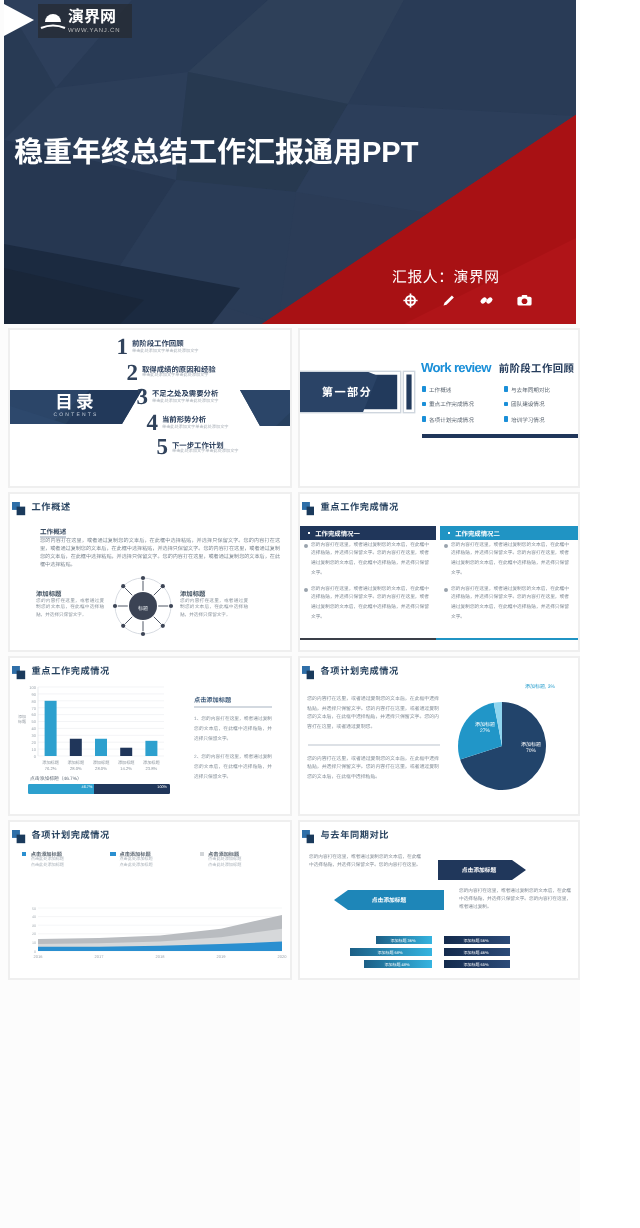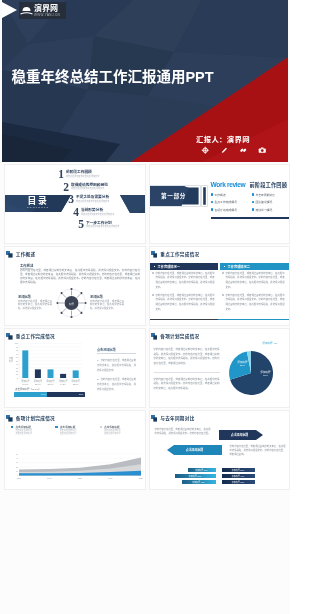--- a/index.html
+++ b/index.html
@@ -5,22 +5,22 @@
 * { box-sizing:border-box; margin:0; padding:0; }
 html,body { width:290px; height:614px; background:#fff; font-family:"Liberation Sans","Noto Sans CJK SC",sans-serif; -webkit-font-smoothing:antialiased; }
 .page { width:290px; height:614px; position:relative; background:#fcfcfc; overflow:hidden; }
 .wrap { position:absolute; left:2px; top:0px; width:286px; }
 
 .cover { position:relative; width:286px; height:162px; overflow:hidden; background:#22334d; }
 .cover svg.bg { position:absolute; inset:0; width:286px; height:162px; }
 .logo { position:absolute; left:17px; top:2px; height:17px; width:47px; background:rgba(38,42,48,.72); display:flex; align-items:center; gap:1px; padding-left:1px; }
 .playtri { position:absolute; left:0px; top:2px; width:0; height:0; border-left:15px solid #fff; border-top:8px solid transparent; border-bottom:8px solid transparent; }
 .cov-title { position:absolute; left:-3px; top:23px; width:235px; text-align:center; font-size:43px; font-weight:bold; color:#fff; letter-spacing:0px; line-height:1; }
-.cov-sub { position:absolute; left:5px; top:69px; width:211px; text-align:center; font-size:14.5px; font-weight:bold; color:#fff; letter-spacing:0px; line-height:17px; }
-.cov-author { position:absolute; left:194px; top:133px; font-size:7.4px; font-weight:bold; color:#fff; letter-spacing:.3px; }
+.cov-sub { position:absolute; left:5px; top:69px; width:211px; font-size:14.5px; font-weight:bold; color:#fff; letter-spacing:0px; line-height:17px; }
+.cov-author { position:absolute; left:194px; top:133px; font-size:7.4px; font-weight:normal; color:#fff; letter-spacing:.3px; }
 .cov-icons { position:absolute; left:199px; top:146px; display:flex; gap:10.5px; }
 .cov-icons svg { width:8.5px; height:8.5px; }
 
 .grid { position:absolute; left:2px; top:164px; width:286px; display:flex; flex-wrap:wrap; gap:2px 3px; }
 
 
 .slide { width:141.5px; height:80px; background:#fff; position:relative; overflow:hidden; border:0.5px solid #efefef; }
 svg.full { position:absolute; left:0; top:0; width:141.5px; height:80px; }
 
 .toc-box { position:absolute; left:8px; top:31px; width:50px; text-align:center; }

